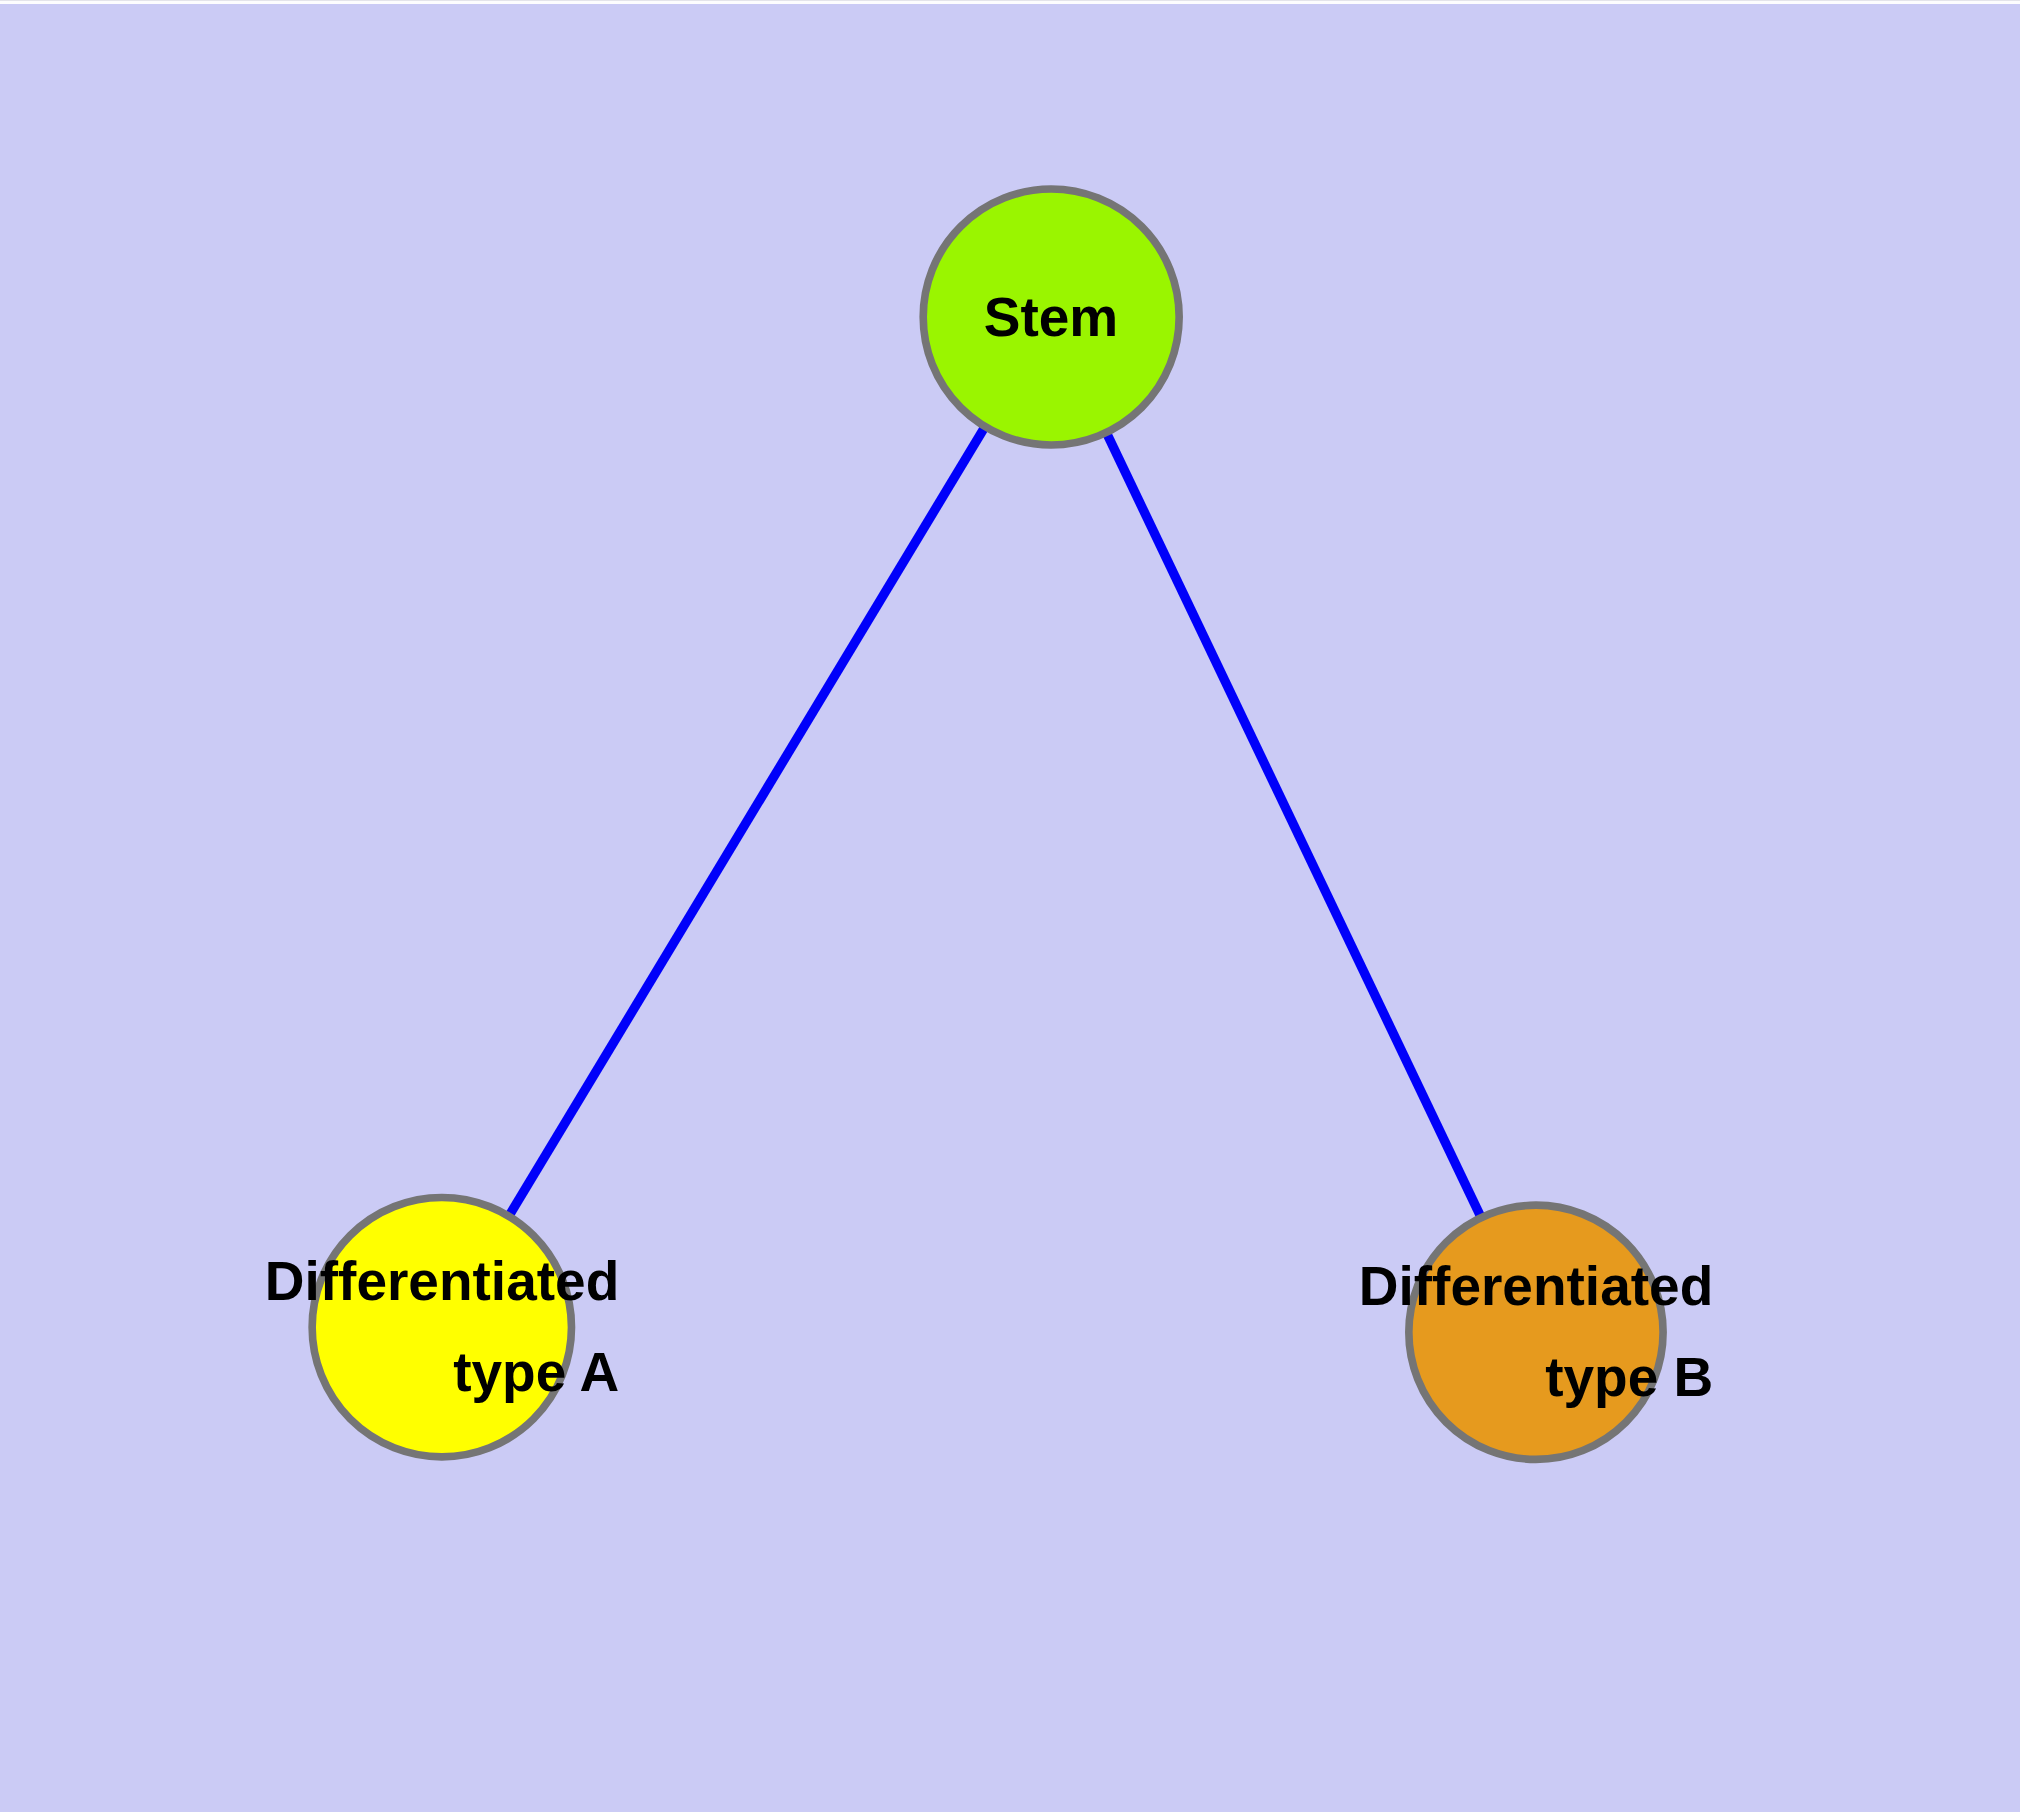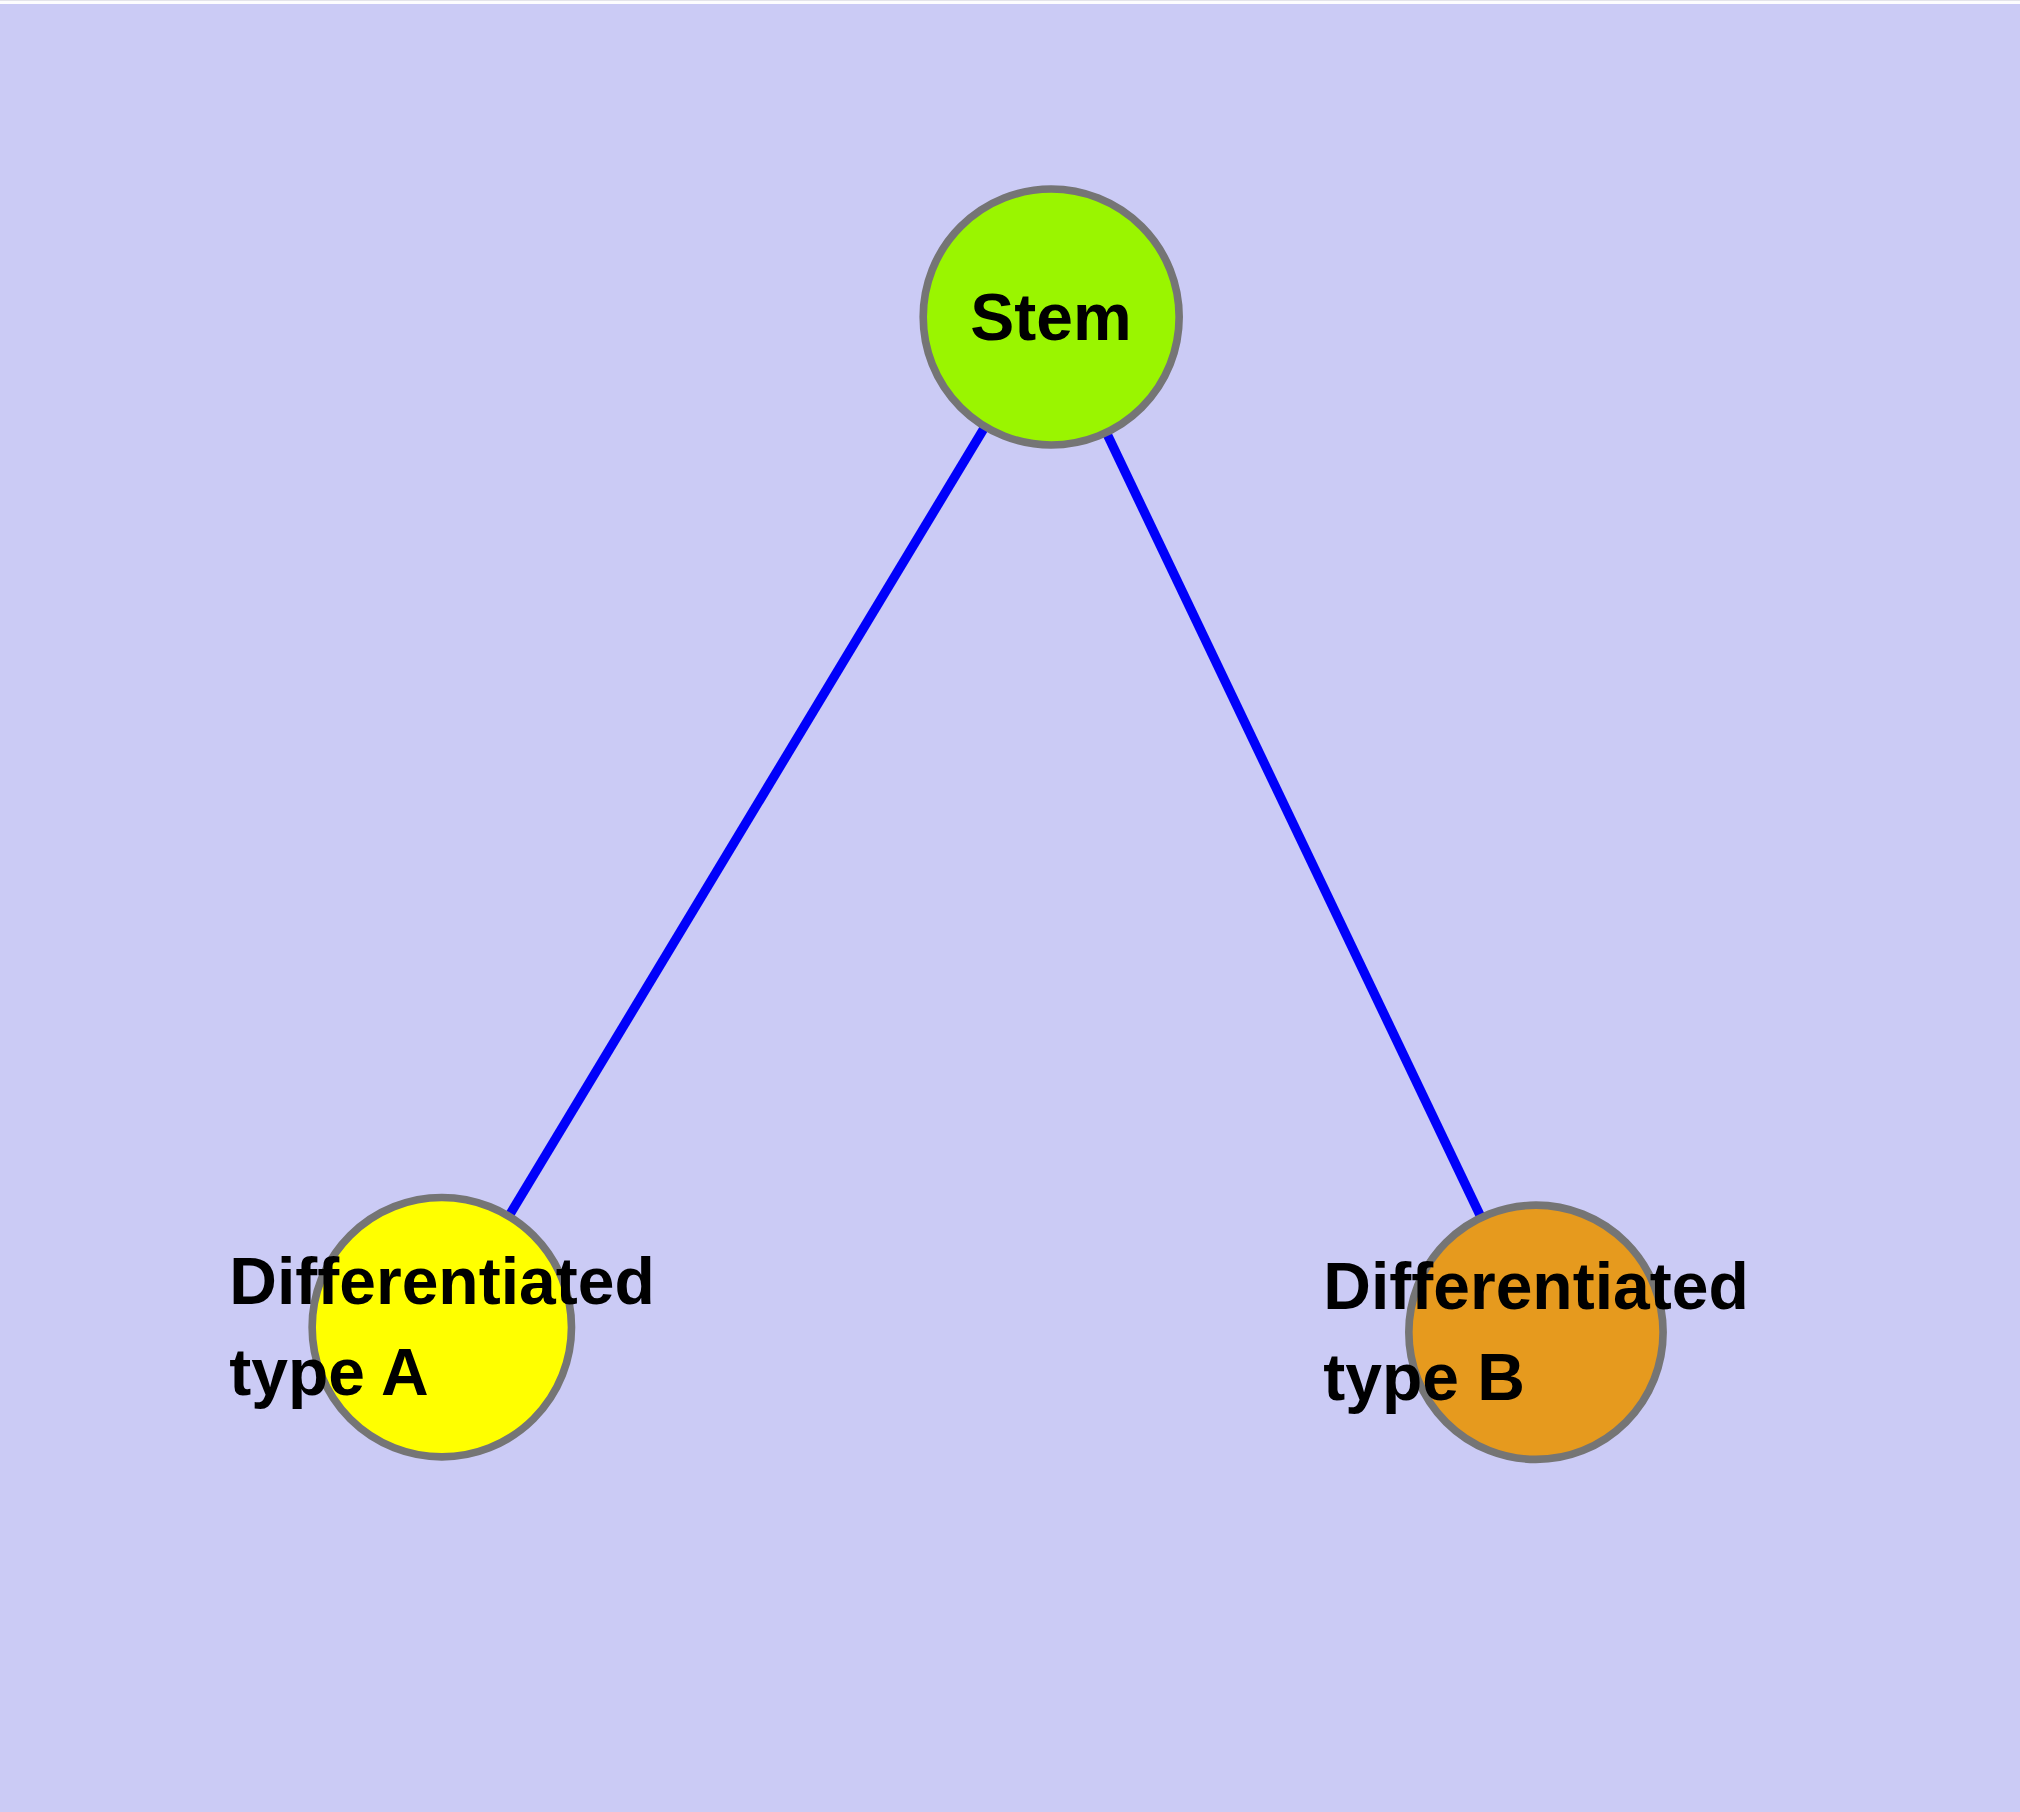--- a/index.html
+++ b/index.html
@@ -28,24 +28,24 @@
     height: 4.2px;
     background: #fdfdfe;
     border-top: 0.8px solid #e4e4ea;
     box-sizing: border-box;
     z-index: 3;
   }
   .node-label {
     position: absolute;
     transform: translate(-50%, -50%);
     font-weight: bold;
-    font-size: 66px;
+    font-size: 55px;
     line-height: 91px;
     color: #000000;
-    text-align: left;
+    text-align: right;
     white-space: pre-line;
     z-index: 2;
     pointer-events: none;
   }
 </style>
 </head>
 <body>
 
 <div class="canvas" style="background: rgb(203, 203, 245);">
 

